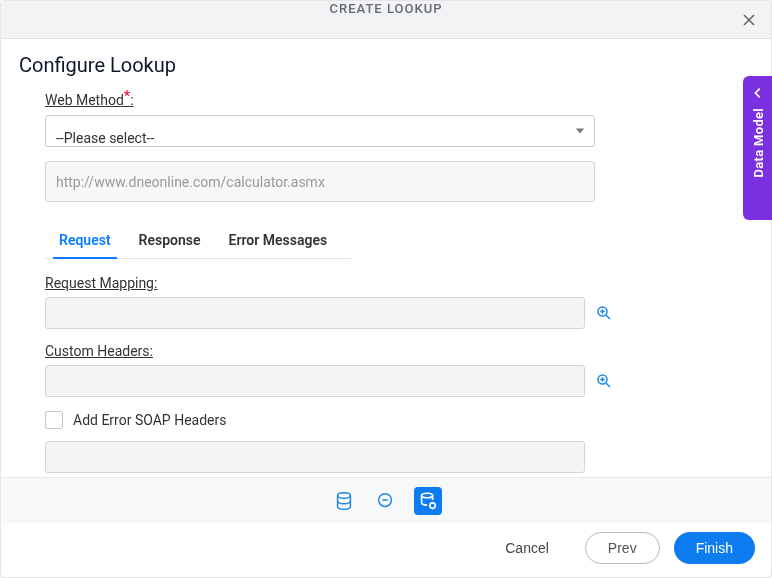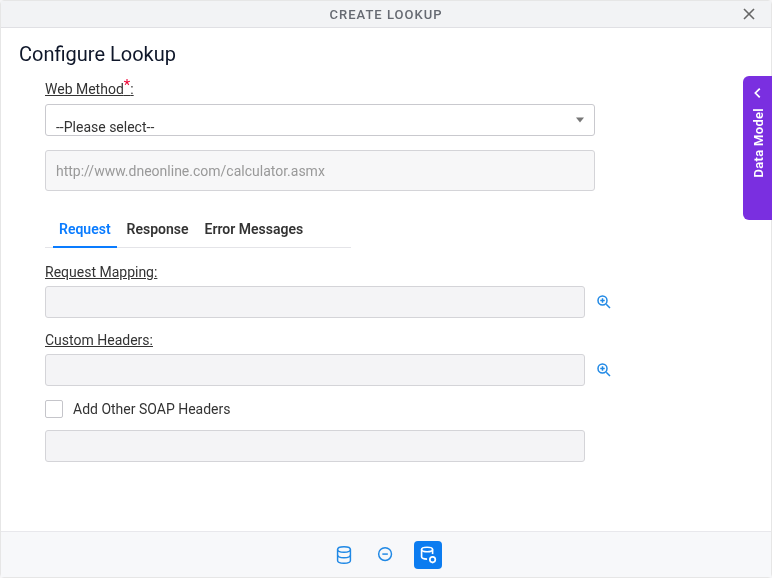--- a/index.html
+++ b/index.html
@@ -18,24 +18,24 @@
     position: absolute;
     inset: 0;
     background: #fff;
     border: 1px solid #e6e6e6;
     border-radius: 4px;
     display: flex;
     flex-direction: column;
   }
   .titlebar {
     background: #f2f3f5;
-    height: 27px;
+    height: 38px;
     border-bottom: 1px solid #e0e0e4;
     display: flex;
-    align-items: center;
+    align-items: flex-start;
     justify-content: center;
     position: relative;
     font-size: 13px;
     letter-spacing: 1px;
     color: #666a72;
     font-weight: 500;
   }
   .titlebar .close {
     position: absolute;
     right: 8px;
@@ -102,21 +102,21 @@
     border-radius: 3px;
     padding: 0 10px;
     color: #999;
     font-size: 14px;
     display: flex;
     align-items: center;
     margin-bottom: 14px;
   }
   .tabs {
     display: flex;
-    gap: 16px;
+    gap: 28px;
     border-bottom: 1px solid #e4e4e8;
     width: 306px;
     margin: 24px 0 16px 0;
     padding-left: 14px;
   }
   .tab {
     padding: 6px 0 10px 0;
     font-size: 14px;
     font-weight: 600;
     color: #333;
@@ -290,21 +290,21 @@
           <svg class="zoom-icon" viewBox="0 0 24 24" fill="none" stroke="currentColor" stroke-width="2">
             <circle cx="10" cy="10" r="6"></circle>
               <line x1="15" y1="15" x2="20" y2="20"></line>
               <line x1="10" y1="7" x2="10" y2="13"></line>
               <line x1="7" y1="10" x2="13" y2="10"></line>
           </svg>
         </div>
 
         <div class="checkbox-row">
           <div class="checkbox"></div>
-          <span>Add Other SOAP Headers</span>
+          <span>Add Error SOAP Headers</span>
         </div>
 
         <div class="readonly-box" style="width:540px;"></div>
       </div>
 
     </div>
   </div>
 
   <div class="steps-bar">
     <div class="step-icon">
@@ -324,20 +324,25 @@
       <svg width="22" height="22" viewBox="0 0 24 24" fill="none" stroke="currentColor" stroke-width="1.8">
         <ellipse cx="11" cy="6" rx="6" ry="2.5"></ellipse>
         <path d="M5 6v8c0 1.4 2.7 2.5 6 2.5"></path>
         <path d="M17 6v5"></path>
         <circle cx="17" cy="17" r="3"></circle>
         <path d="M17 13v1M17 20v1M13.5 17h1M19.5 17h1"></path>
       </svg>
     </div>
   </div>
 
+  <div class="footer">
+    <button class="btn btn-link">Cancel</button>
+    <button class="btn btn-outline">Prev</button>
+    <button class="btn btn-primary">Finish</button>
+  </div>
 
 </div>
 
 <div class="side-tab">
   <svg class="chevron" viewBox="0 0 16 16" fill="none" stroke="#fff" stroke-width="2">
     <polyline points="10,3 5,8 10,13"></polyline>
   </svg>
   <span class="vtext">Data Model</span>
 </div>
 

